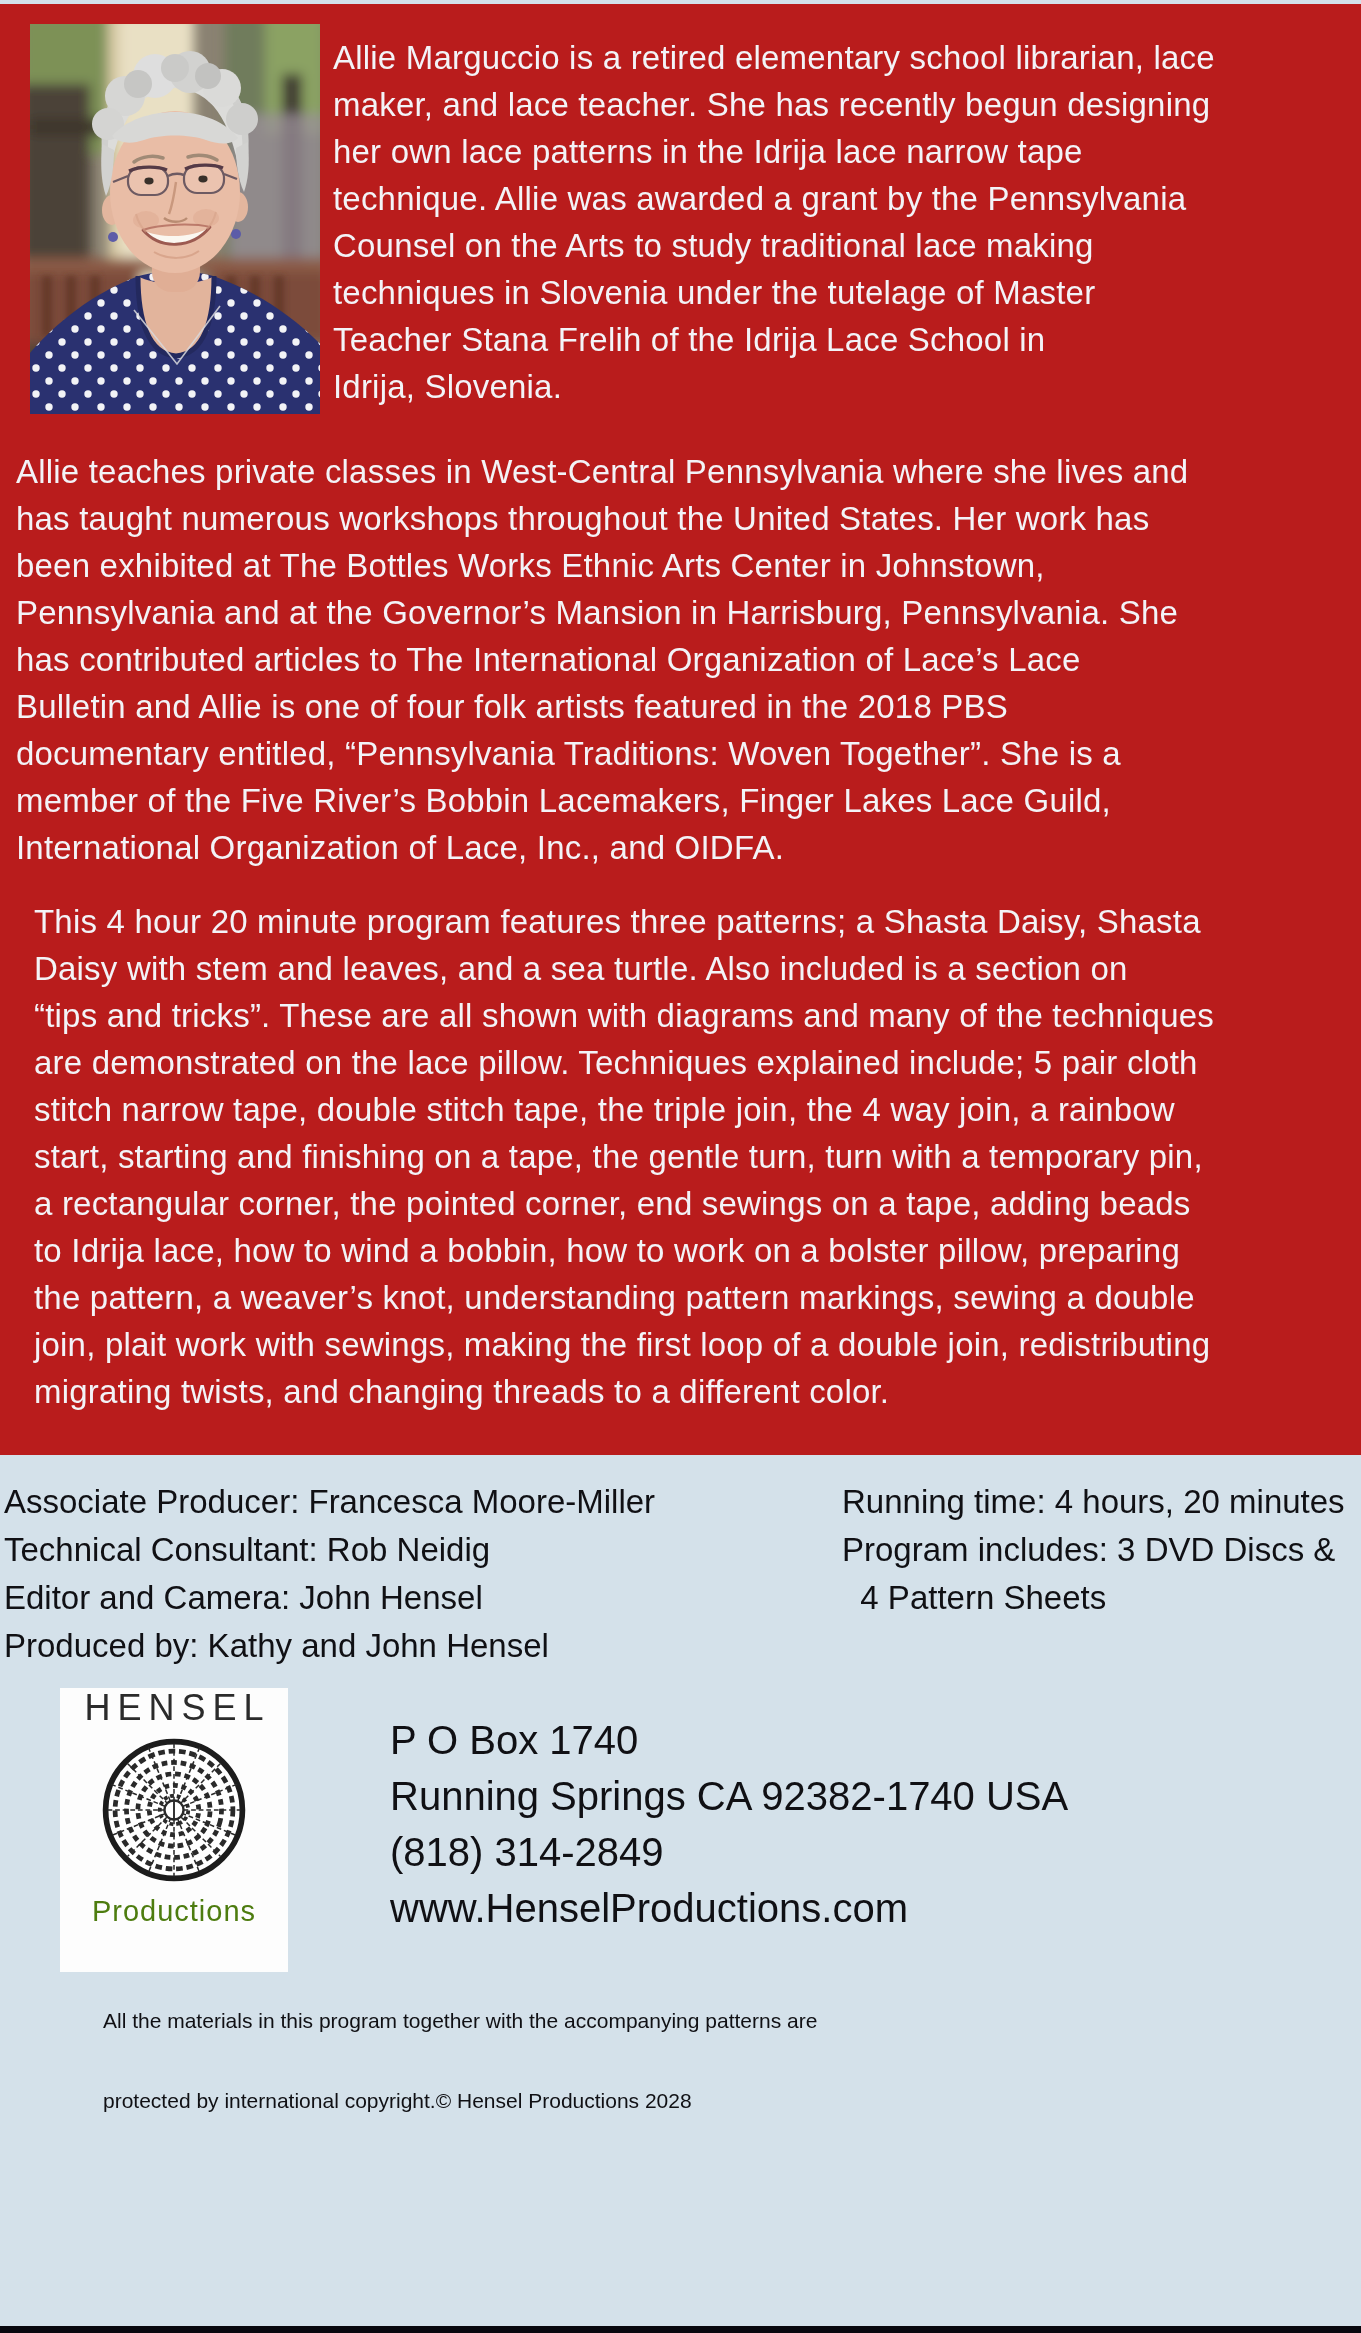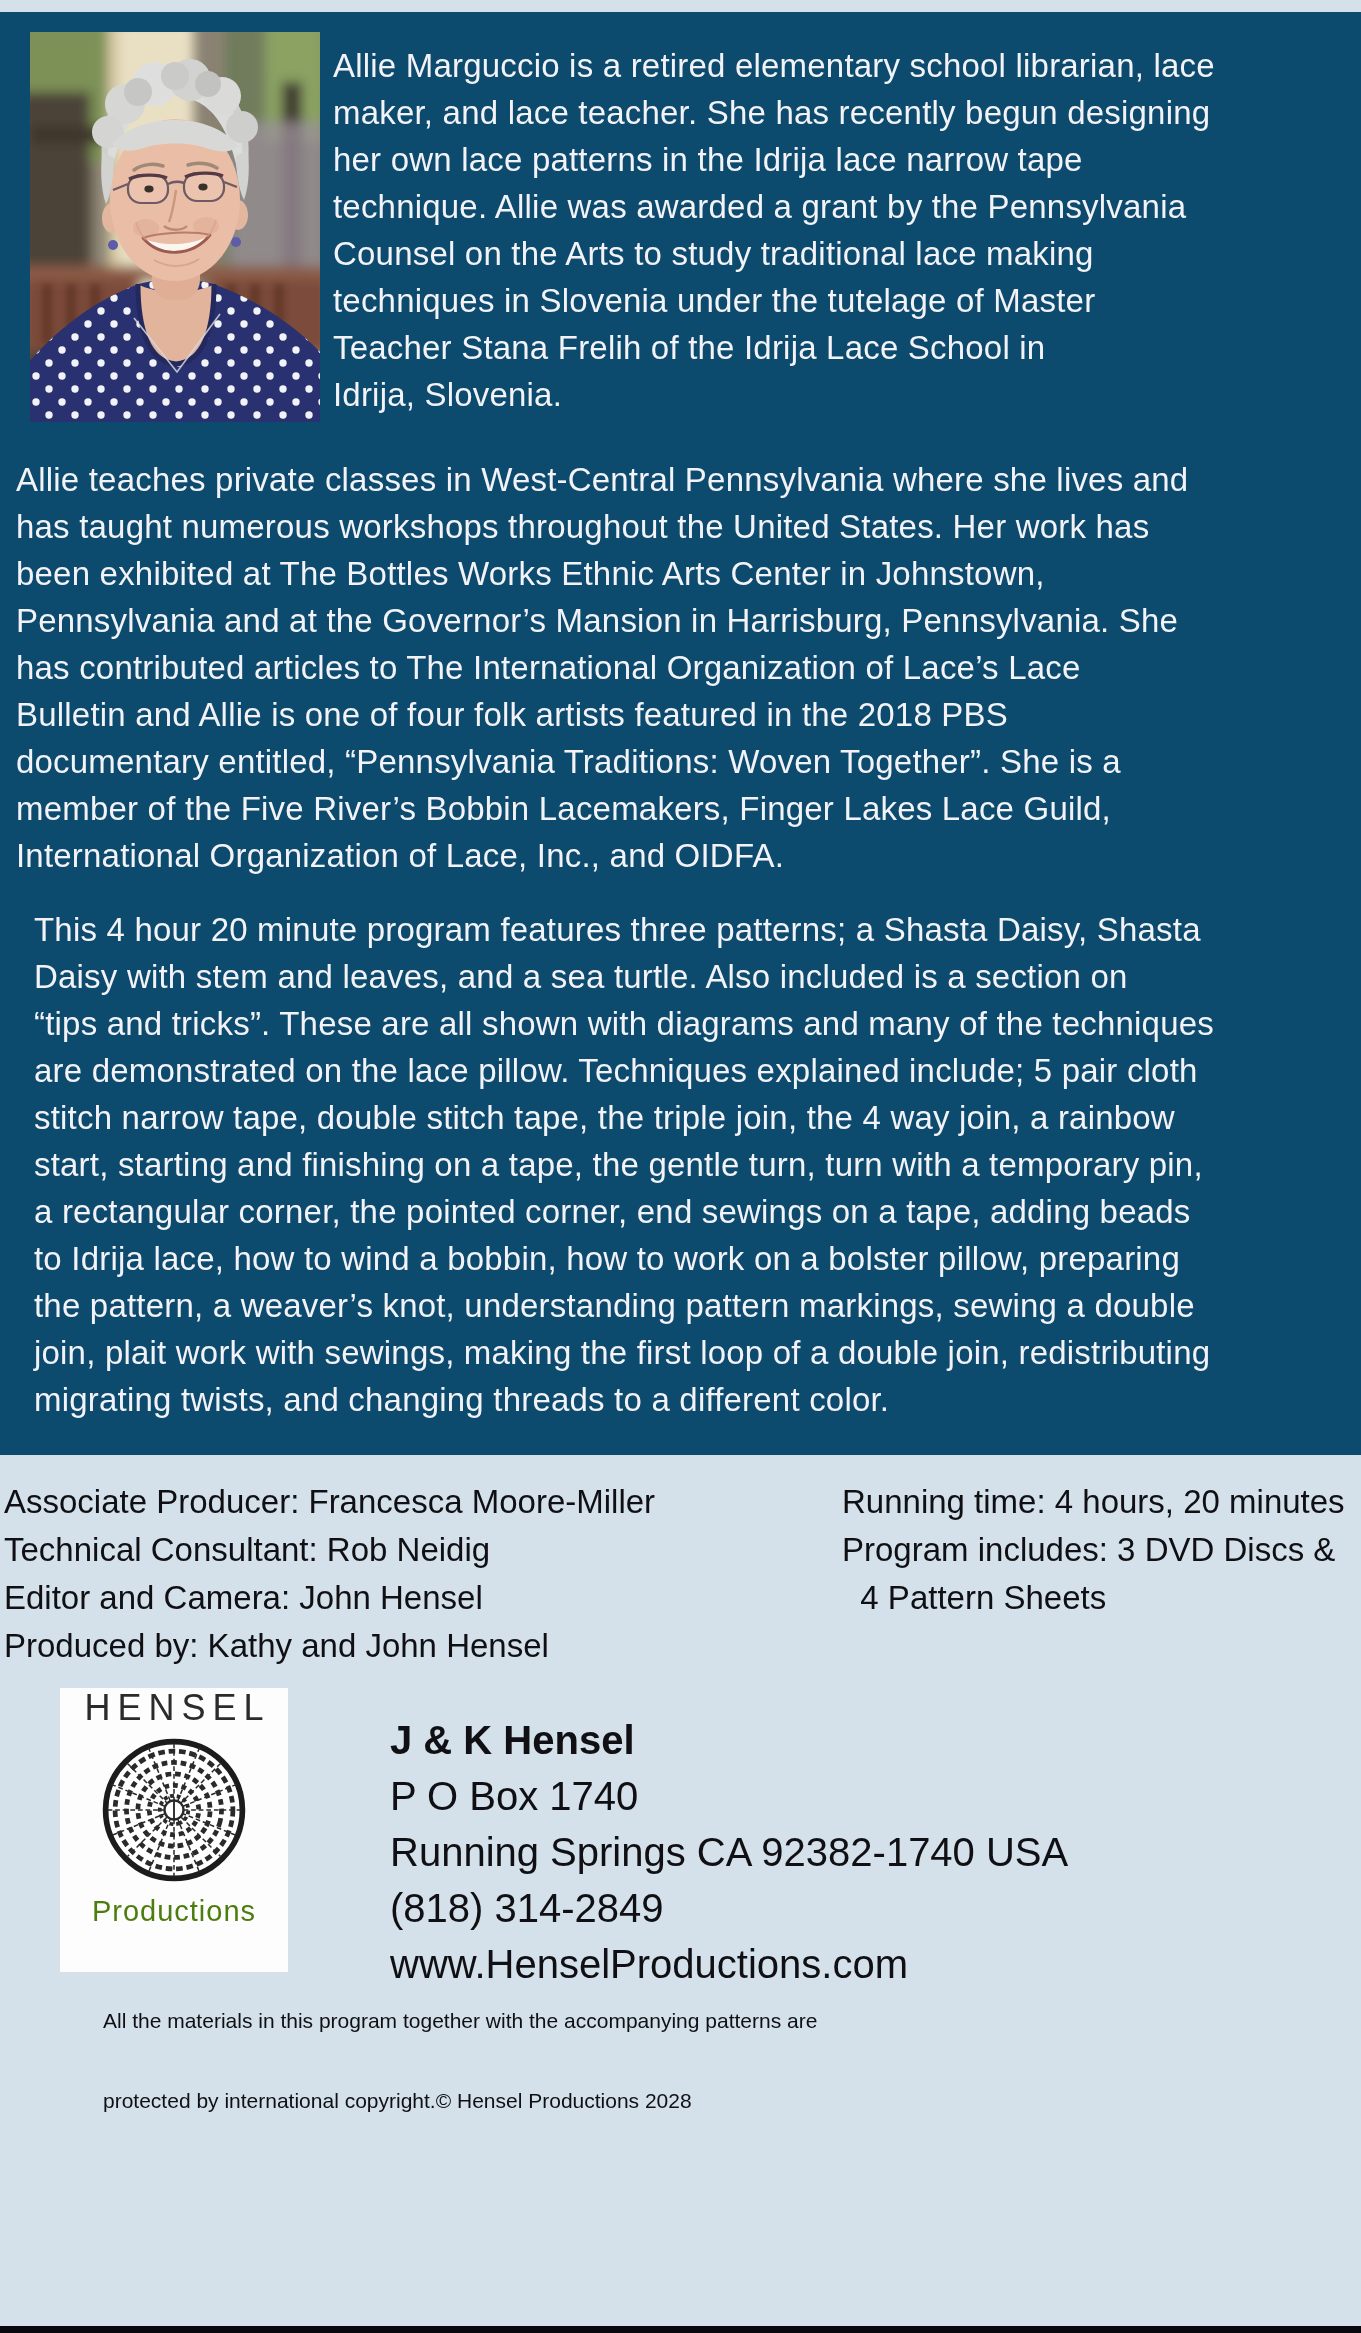--- a/index.html
+++ b/index.html
@@ -8,23 +8,23 @@
     position:relative;
     width:1361px; height:2333px;
     margin:0 auto;
     background:#d4e1ea;
     overflow:hidden;
     font-family:"Liberation Sans","DejaVu Sans",sans-serif;
   }
 
   
   .dark-section {
-    position:absolute; left:0; top:12px;
+    position:absolute; left:0; top:4px;
     width:100%; height:1455px;
-    background:#0c4a6e;
+    background:#b91c1c;
   }
   .portrait {
     position:absolute; left:30px; top:20px;
     width:290px; height:390px;
     overflow:hidden;
   }
   .portrait svg { display:block; width:100%; height:100%; }
   .para {
     position:absolute;
     margin:0;
@@ -267,21 +267,20 @@
             <line x1="146" y1="53" x2="14" y2="107"></line>
           </g>
           <circle cx="80" cy="80" r="10" fill="#ffffff" stroke="#2a2a2a" stroke-width="2.5"></circle>
           <line x1="80" y1="70" x2="80" y2="90" stroke="#2a2a2a" stroke-width="2"></line>
         </svg>
       </div>
       <div class="logo-word-bottom">Productions</div>
     </div>
 
     <div class="contact">
-      <div class="contact-name">J &amp; K Hensel</div>
       <div class="contact-lines">P O Box 1740
 Running Springs CA 92382-1740 USA
 (818) 314-2849
 www.HenselProductions.com</div>
     </div>
 
     <div class="copyright">
       <div>All the materials in this program together with the accompanying patterns are</div>
       <div class="copyright-row">
         <span>protected by international copyright.</span>

